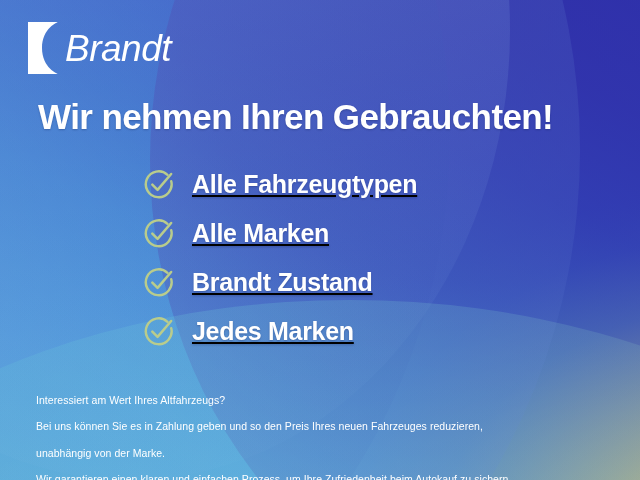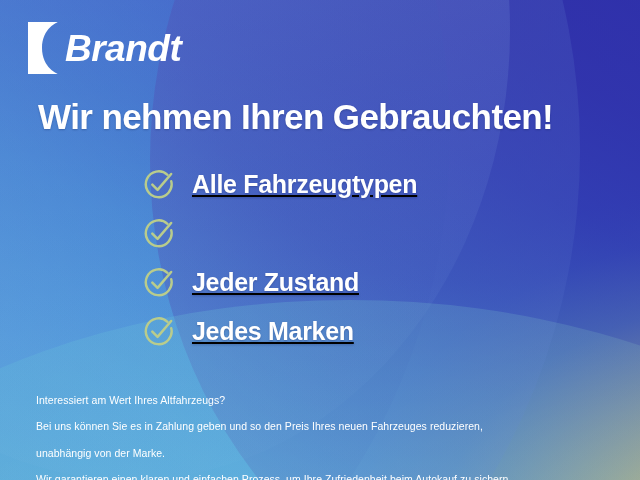--- a/index.html
+++ b/index.html
@@ -121,21 +121,21 @@
   }
   .logo-mark {
     width: 30px;
     height: 52px;
     margin-right: 7px;
     flex: none;
   }
   .logo-word {
     color: #ffffff;
     font-size: 37px;
-    font-weight: 700;
+    font-weight: 400;
     font-style: italic;
     letter-spacing: -0.5px;
     line-height: 1;
     white-space: nowrap;
   }
 
   
   .headline {
     position: absolute;
     left: 38px;
@@ -225,28 +225,29 @@
           <path d="M9.6,17.2 L15.0,22.6 L29.0,6.2" fill="none" stroke="#b9cc8c" stroke-width="2.6" stroke-linecap="round" stroke-linejoin="round"></path>
         </svg>
         <span class="feature-label">Alle Fahrzeugtypen</span>
       </div>
 
       <div class="feature-row">
         <svg class="check-icon" viewBox="0 0 34 34">
           <path d="M25.2,7.0 A13.3,13.3 0 1 0 29.1,13.6" fill="none" stroke="#b9cc8c" stroke-width="2.5" stroke-linecap="round"></path>
           <path d="M9.6,17.2 L15.0,22.6 L29.0,6.2" fill="none" stroke="#b9cc8c" stroke-width="2.6" stroke-linecap="round" stroke-linejoin="round"></path>
         </svg>
-      </div>
-
-      <div class="feature-row">
-        <svg class="check-icon" viewBox="0 0 34 34">
-          <path d="M25.2,7.0 A13.3,13.3 0 1 0 29.1,13.6" fill="none" stroke="#b9cc8c" stroke-width="2.5" stroke-linecap="round"></path>
-          <path d="M9.6,17.2 L15.0,22.6 L29.0,6.2" fill="none" stroke="#b9cc8c" stroke-width="2.6" stroke-linecap="round" stroke-linejoin="round"></path>
-        </svg>
-        <span class="feature-label">Jeder Zustand</span>
+        <span class="feature-label">Alle Marken</span>
+      </div>
+
+      <div class="feature-row">
+        <svg class="check-icon" viewBox="0 0 34 34">
+          <path d="M25.2,7.0 A13.3,13.3 0 1 0 29.1,13.6" fill="none" stroke="#b9cc8c" stroke-width="2.5" stroke-linecap="round"></path>
+          <path d="M9.6,17.2 L15.0,22.6 L29.0,6.2" fill="none" stroke="#b9cc8c" stroke-width="2.6" stroke-linecap="round" stroke-linejoin="round"></path>
+        </svg>
+        <span class="feature-label">Brandt Zustand</span>
       </div>
 
       <div class="feature-row">
         <svg class="check-icon" viewBox="0 0 34 34">
           <path d="M25.2,7.0 A13.3,13.3 0 1 0 29.1,13.6" fill="none" stroke="#b9cc8c" stroke-width="2.5" stroke-linecap="round"></path>
           <path d="M9.6,17.2 L15.0,22.6 L29.0,6.2" fill="none" stroke="#b9cc8c" stroke-width="2.6" stroke-linecap="round" stroke-linejoin="round"></path>
         </svg>
         <span class="feature-label">Jedes Marken</span>
       </div>
 

